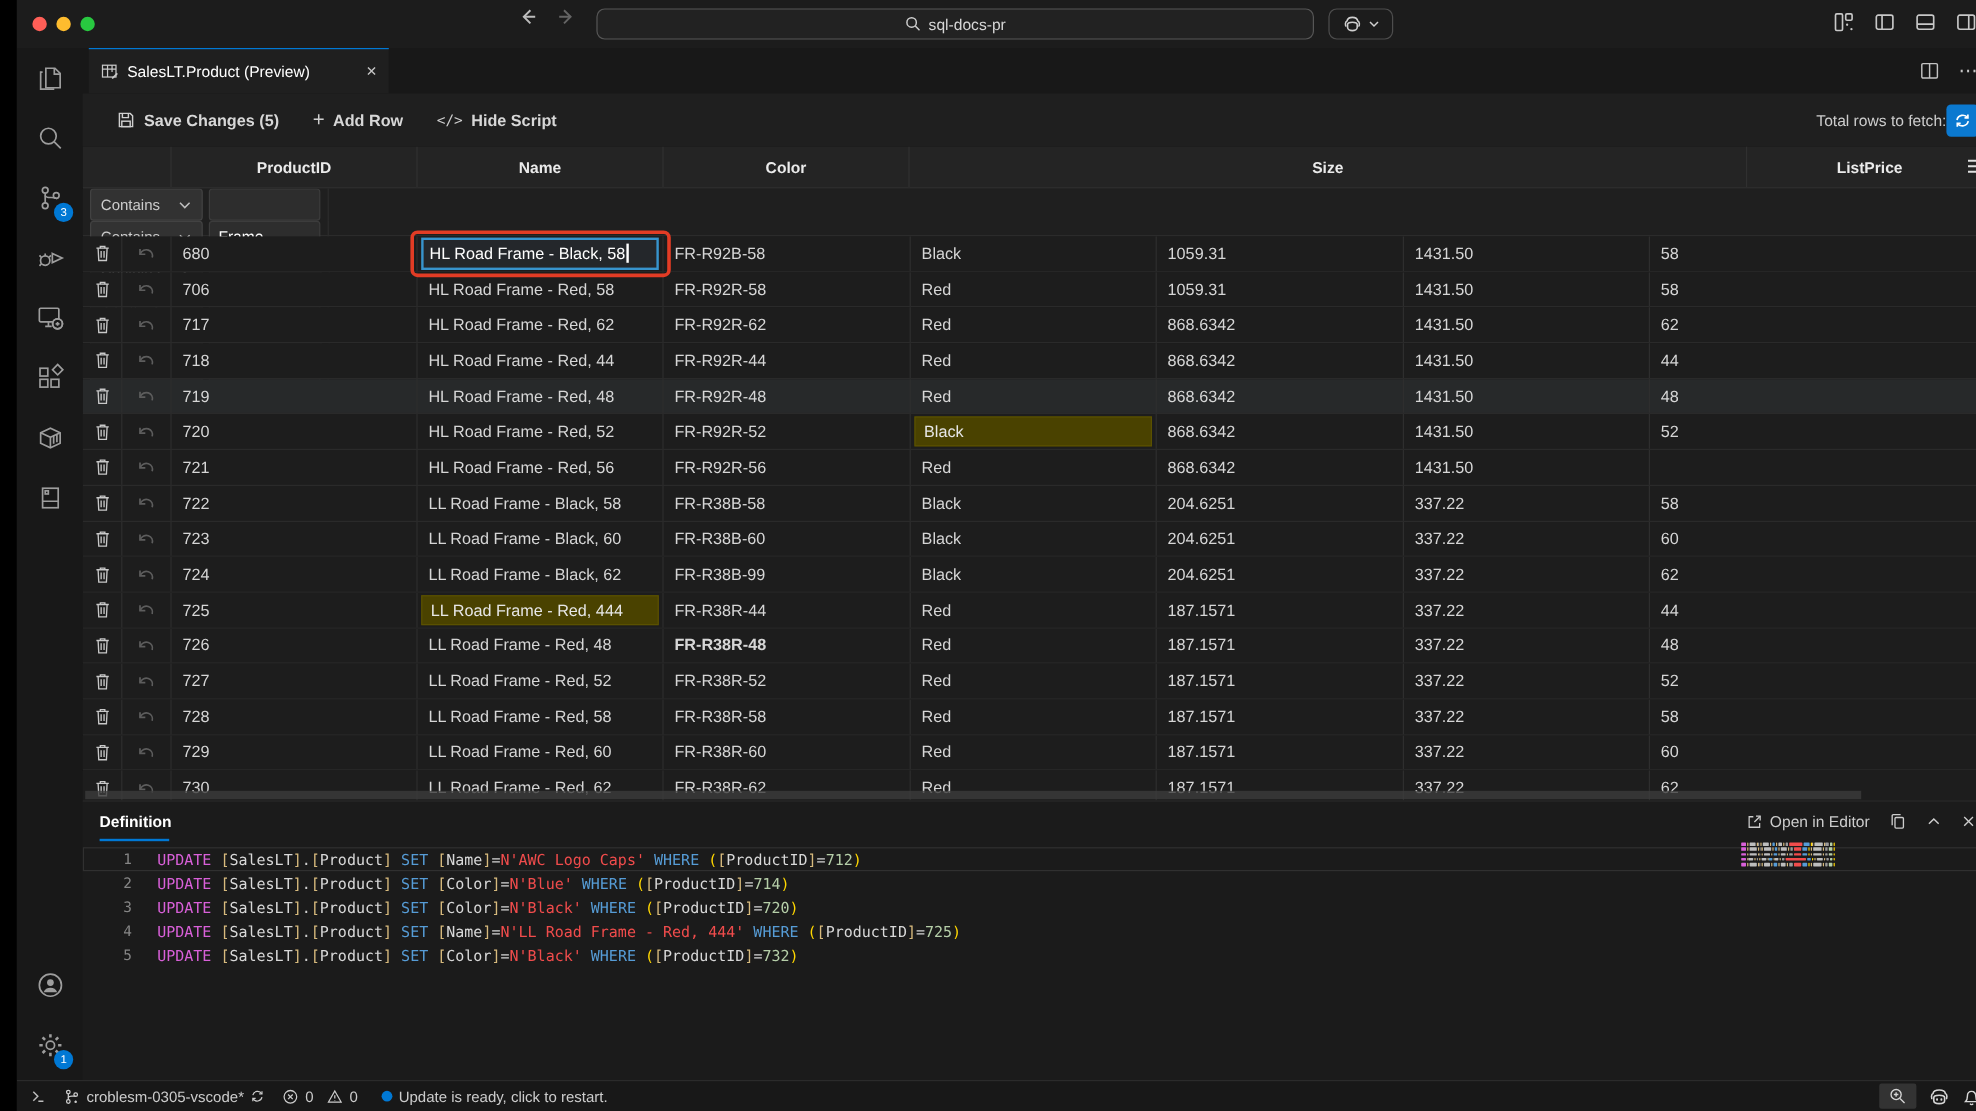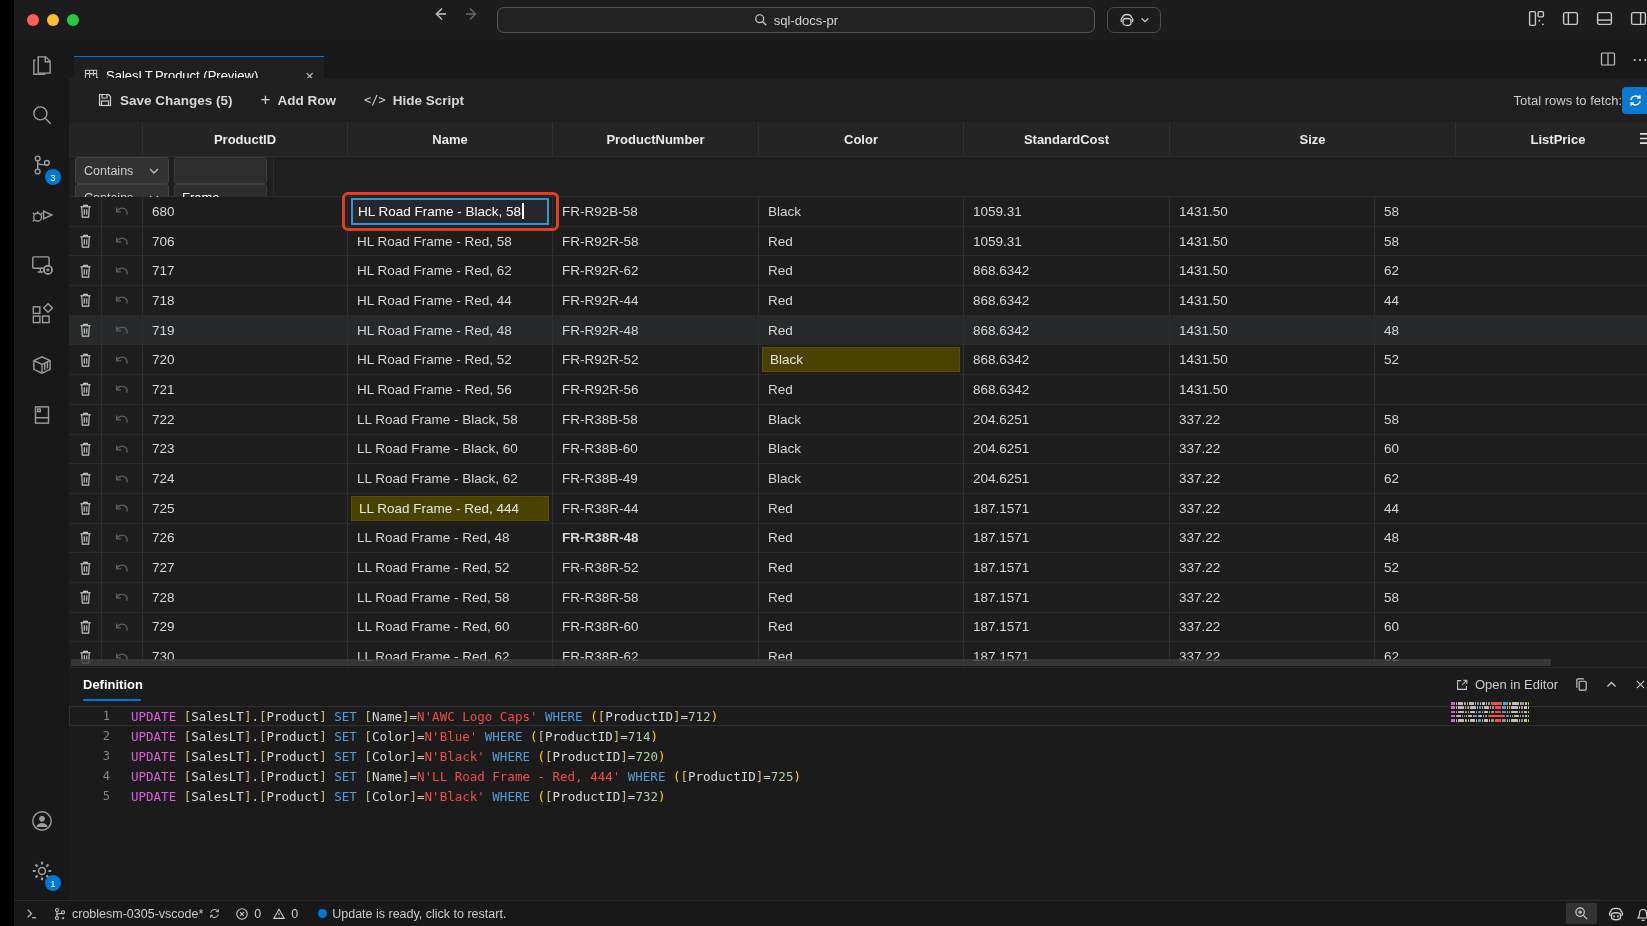--- a/index.html
+++ b/index.html
@@ -27,21 +27,21 @@
 
   
   .activitybar { position:absolute; left:0; top:40px; width:55px; height:860px; background:#181818; }
   .ab-item { position:relative; width:55px; height:50px; display:flex; align-items:center; justify-content:center; }
   .ab-badge { position:absolute; right:8px; bottom:5px; min-width:16px; height:16px; border-radius:9px; background:#0078d4;
     color:#fff; font-size:9.5px; display:flex; align-items:center; justify-content:center; padding:0 3px; }
   .ab-bottom { position:absolute; left:0; bottom:4px; width:55px; }
 
   
   .tabbar { position:absolute; left:55px; top:40px; width:1592px; height:38px; background:#181818; }
-  .tab { position:absolute; left:5px; top:16px; width:250px; height:38px; background:#1f1f1f; border-top:1.5px solid #0078d4;
+  .tab { position:absolute; left:5px; top:0; width:250px; height:38px; background:#1f1f1f; border-top:1.5px solid #0078d4;
     display:flex; align-items:center; gap:7px; padding:0 10px; color:#ffffff; font-size:13px; }
   .tab-close { margin-left:auto; color:#c5c5c5; font-size:15px; }
   .tabbar-actions { position:absolute; right:12px; top:0; height:38px; display:flex; align-items:center; gap:16px; color:#c3c3c3; }
 
   
   .toolbar { position:absolute; left:55px; top:78px; width:1592px; height:44px; background:#1f1f1f; display:flex; align-items:center; }
   .tbtn { display:flex; align-items:center; gap:7px; font-size:13.5px; font-weight:bold; color:#d7d7d7; margin-left:28px; }
   .tbtn .glyph { font-weight:normal; color:#cfcfcf; }
   .fetch-group { margin-left:auto; display:flex; align-items:center; margin-right:12px; }
   .fetch-label { font-size:13px; color:#cccccc; }
@@ -328,23 +328,21 @@
           </svg>
       </div>
     </div>
   </div>
 
   <div class="grid">
     <div class="g-head" id="g-head">
         <div class="hcell" style="width:74px; flex:none;"></div>
         <div class="hcell" style="width: 205px; flex: 0 0 auto;">ProductID</div>
         <div class="hcell" style="width: 205px; flex: 0 0 auto;">Name</div>
-        <div class="hcell" style="width: 206px; flex: 0 0 auto;">ProductNumber</div>
         <div class="hcell" style="width: 205px; flex: 0 0 auto;">Color</div>
-        <div class="hcell" style="width: 206px; flex: 0 0 auto;">StandardCost</div>
         <div class="hcell" style="flex: 1 1 0%;">Size</div>
         <div class="hcell" style="width: 205px; flex: 0 0 auto;">ListPrice</div>
         <span class="menu-icon">
           <svg width="15" height="13" viewBox="0 0 16 14" stroke="#e0e0e0" fill="none" stroke-width="1.8">
             <path d="M1 2h14M1 7h14M1 12h14"></path>
           </svg>
         </span>
       </div>
     <div class="g-filter" id="g-filter">
         <div class="fcell" style="width:74px; flex:none;"></div>
@@ -651,21 +649,21 @@
             </svg>
           </div>
           <div class="cell gut" style="width:41px; flex:none;">
             <svg width="16" height="14" viewBox="0 0 18 15" stroke="#5d5d5d" fill="none" stroke-width="1.6">
               <path d="M3 3.5v5h5"></path>
               <path d="M3.2 8.2C4.5 5 8 3.6 10.8 4.6c3 1.1 4.5 4 3.6 7"></path>
             </svg>
           </div>
           <div class="cell" style="width: 205px; flex: 0 0 auto;">724</div>
           <div class="cell" style="width: 205px; flex: 0 0 auto;">LL Road Frame - Black, 62</div>
-          <div class="cell" style="width: 206px; flex: 0 0 auto;">FR-R38B-49</div>
+          <div class="cell" style="width: 206px; flex: 0 0 auto;">FR-R38B-99</div>
           <div class="cell" style="width: 205px; flex: 0 0 auto;">Black</div>
           <div class="cell" style="width: 206px; flex: 0 0 auto;">204.6251</div>
           <div class="cell" style="width: 205px; flex: 0 0 auto;">337.22</div>
           <div class="cell" style="flex: 1 1 0%;">62</div>
         </div>
         <div class="g-row">
           <div class="cell gut" style="width:33px; flex:none;">
             <svg width="15" height="16" viewBox="0 0 16 17" stroke="#c8c8c8" fill="none" stroke-width="1.2">
               <path d="M2.5 4h11"></path>
               <path d="M6 4V2.5h4V4"></path>

